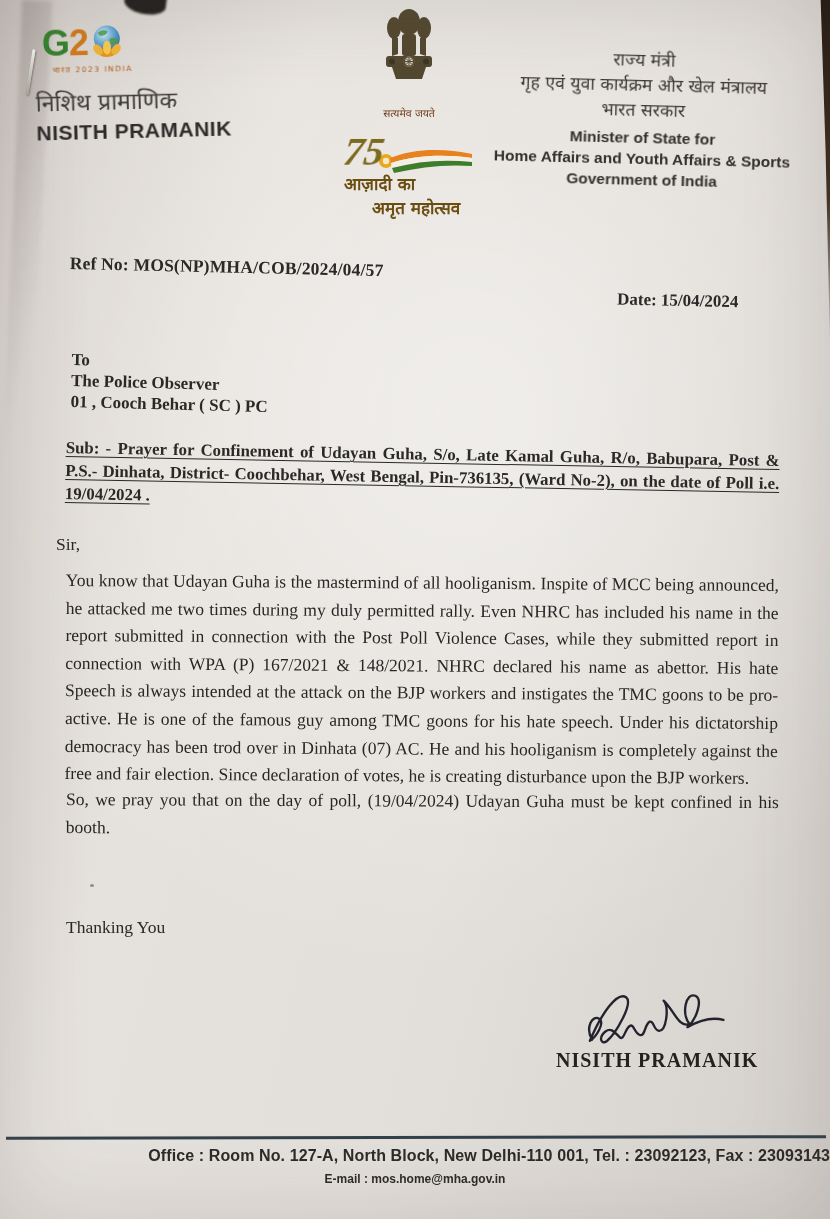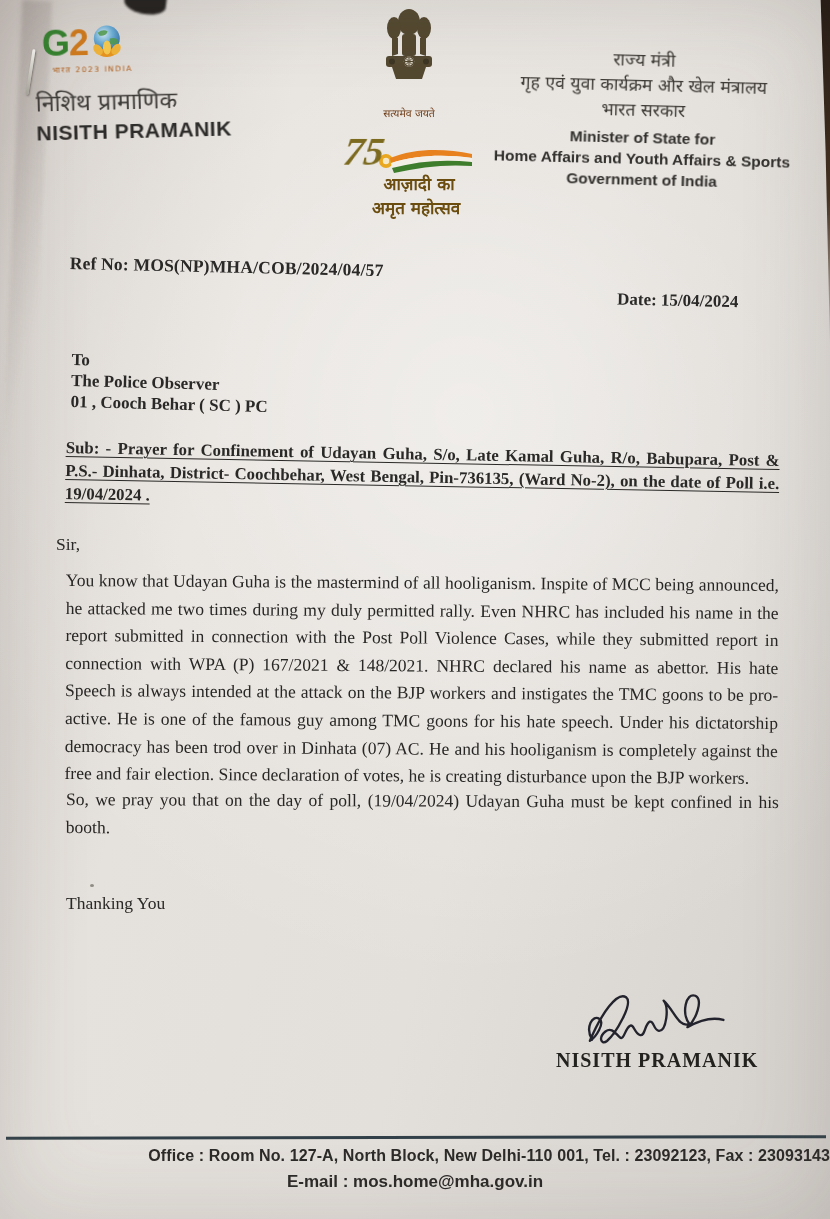--- a/index.html
+++ b/index.html
@@ -39,21 +39,21 @@
   .name-en{font-family:"Liberation Sans",sans-serif;font-weight:bold;font-size:21px;color:#2d2c2a;letter-spacing:.5px;margin-top:3px;filter:blur(.2px);}
 
   .emblem{position:absolute;left:366px;top:6px;width:86px;text-align:center;}
   .emblem svg{filter:blur(.6px);opacity:.92;}
   .motto{font-family:"DejaVu Sans",sans-serif;font-size:10.5px;color:#6e3c17;margin-top:8px;filter:blur(.3px);white-space:nowrap;}
 
   .azadi{position:absolute;left:344px;top:134px;width:150px;}
   .az-top{display:flex;align-items:flex-start;}
   .az75{font-family:"Liberation Serif",serif;font-style:italic;font-weight:bold;font-size:40px;line-height:36px;color:#7c6a1e;transform:skewX(-8deg);filter:blur(.4px);}
   .az-ribbon{margin-left:-6px;margin-top:12px;}
-  .az-l1{font-family:"DejaVu Sans",sans-serif;font-size:17px;font-weight:bold;color:#6b4d10;margin-top:-4px;filter:blur(.3px);text-align:center;}
+  .az-l1{font-family:"DejaVu Sans",sans-serif;font-size:17px;font-weight:bold;color:#6b4d10;margin-top:-4px;filter:blur(.3px);}
   .az-l2{font-family:"DejaVu Sans",sans-serif;font-size:17px;font-weight:bold;color:#6b4d10;margin-left:28px;margin-top:1px;filter:blur(.3px);white-space:nowrap;}
 
   .ministry{position:absolute;left:478px;top:48px;width:330px;transform:rotate(1.4deg);
     display:flex;flex-direction:column;align-items:center;}
   .min-hi{font-family:"DejaVu Sans",sans-serif;font-size:17.5px;line-height:25px;color:#3d3a35;white-space:nowrap;filter:blur(.25px);}
   .min-en{font-family:"Liberation Sans",sans-serif;font-weight:bold;font-size:15.5px;line-height:21px;color:#33312e;white-space:nowrap;filter:blur(.2px);}
   .min-en.first{margin-top:4px;}
 
   
   .refrow{position:absolute;left:70px;top:253px;width:710px;height:60px;transform:rotate(1.3deg);transform-origin:0 0;}
@@ -65,31 +65,31 @@
   .subject{position:absolute;left:66px;top:436px;width:714px;transform:rotate(1.05deg);transform-origin:0 0;
     font-weight:bold;font-size:16.8px;line-height:23px;text-align:justify;
     text-decoration:underline;text-decoration-thickness:1.4px;text-underline-offset:3px;}
 
   
   .salutation{position:absolute;left:56px;top:534px;font-size:17.5px;}
   .para{position:absolute;left:66px;width:713px;font-size:17.5px;line-height:27.6px;text-align:justify;color:#282725;}
   .p1{top:567px;transform:rotate(.4deg);transform-origin:0 0;}
   .p2{top:786px;transform:rotate(.25deg);transform-origin:0 0;}
   .p3{top:843px;}
-  .closing{position:absolute;left:66px;top:893px;font-size:17.5px;}
+  .closing{position:absolute;left:66px;top:917px;font-size:17.5px;}
 
   .signature{position:absolute;left:576px;top:980px;transform:rotate(-3deg);}
   .sig-name{position:absolute;left:556px;top:1049px;font-weight:bold;font-size:20px;letter-spacing:1px;color:#23221f;white-space:nowrap;}
 
   
   .foot-line{position:absolute;left:6px;top:1136px;width:820px;height:2.6px;background:#33424a;transform:rotate(-.12deg);}
   .foot-office{position:absolute;left:0;top:1147px;width:100%;text-align:right;
     font-family:"Liberation Sans",sans-serif;font-weight:bold;font-size:16px;color:#2c2b29;letter-spacing:.1px;filter:blur(.2px);}
   .foot-email{position:absolute;left:0;top:1172px;width:100%;text-align:center;
-    font-family:"Liberation Sans",sans-serif;font-weight:bold;font-size:17px;color:#2c2b29;filter:blur(.2px);}
+    font-family:"Liberation Sans",sans-serif;font-weight:bold;font-size:12px;color:#2c2b29;filter:blur(.2px);}
 </style>
 </head>
 <body>
 
 <div class="photo">
 
   <div class="edge-right"></div>
   <div class="mark-topleft"></div>
   <div class="crease"></div>
   <div class="pin"></div>

